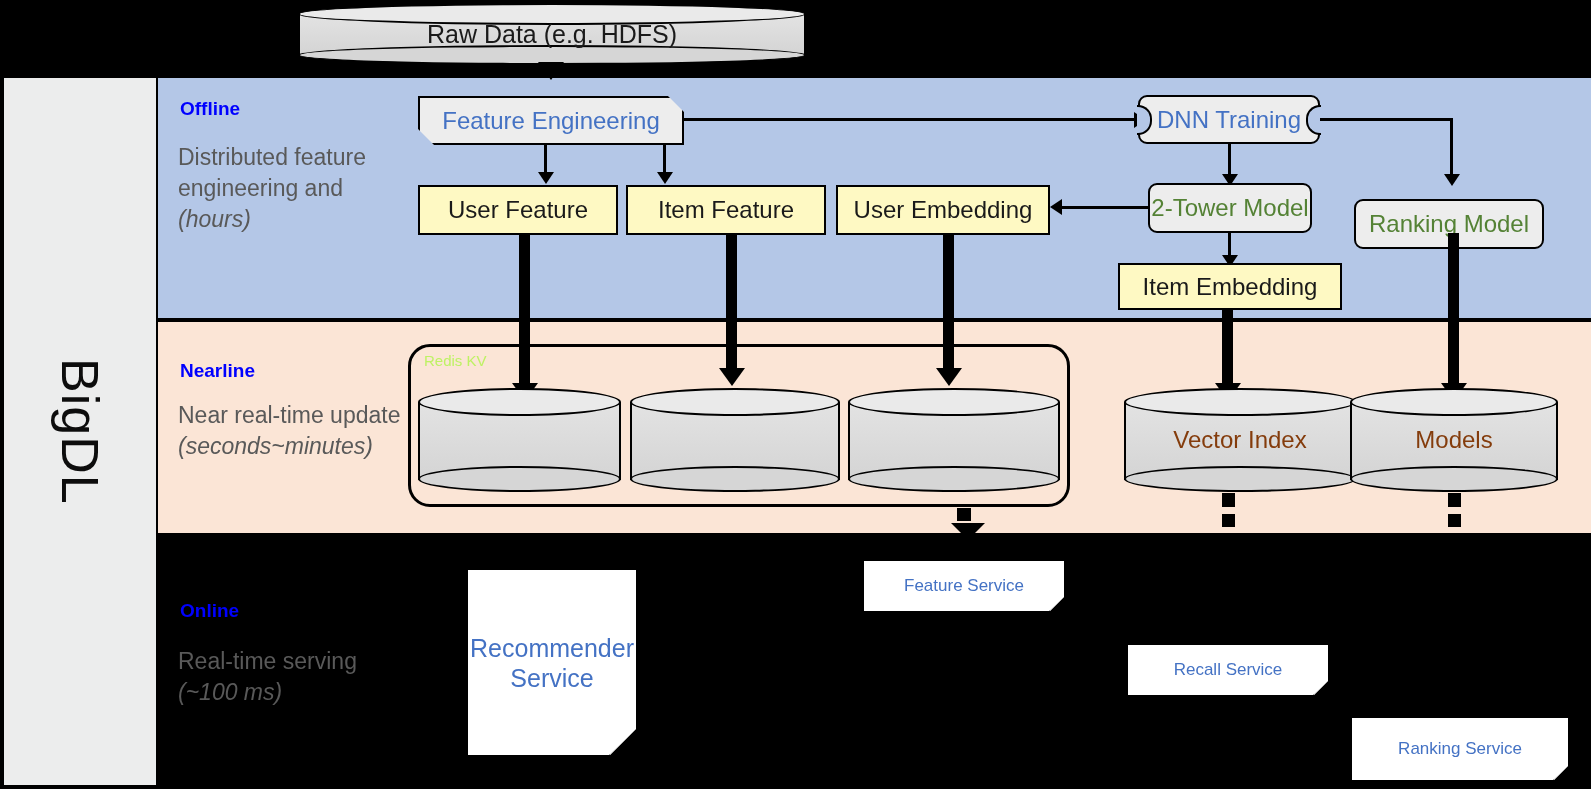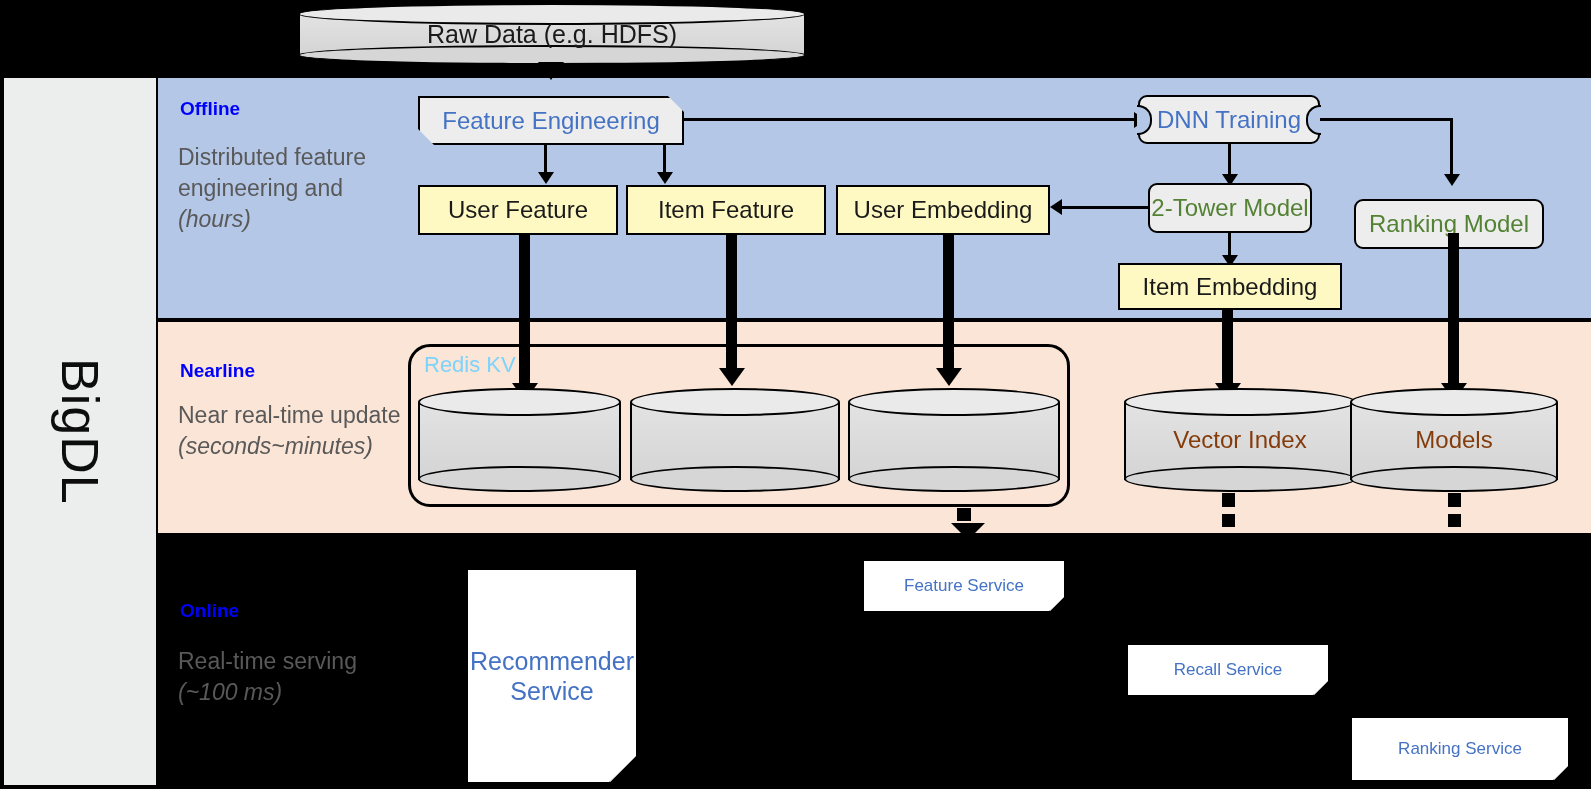--- a/index.html
+++ b/index.html
@@ -54,21 +54,21 @@
   #rawdata{left:298px;top:3px;width:508px;height:62px;}
   #rawdata .top{height:22px;}
   #rawdata .bot{height:20px;}
   #rawdata .body{top:11px;bottom:10px;}
   #rawdata .cap-label{color:#1a1a1a;font-size:25px;}
 
   .kv-cyl .cap-label{color:#843c0c;}
 
   #redis-kv{position:absolute;left:408px;top:344px;width:662px;height:163px;
      border:3px solid #000;border-radius:22px;box-sizing:border-box;}
-  #redis-label{position:absolute;left:424px;top:352px;color:#7dd3fc;font-size:22px;}
+  #redis-label{position:absolute;left:424px;top:352px;color:#bef264;font-size:15px;}
 
   
   .vline{position:absolute;background:#000;}
   .thin-line{position:absolute;background:#000;}
   .ahead-down{position:absolute;width:0;height:0;border-left:8px solid transparent;
       border-right:8px solid transparent;border-top:12px solid #000;}
   .ahead-down-thick{position:absolute;width:0;height:0;border-left:13px solid transparent;
       border-right:13px solid transparent;border-top:18px solid #000;}
   .ahead-left{position:absolute;width:0;height:0;border-top:8px solid transparent;
       border-bottom:8px solid transparent;border-right:12px solid #000;}
@@ -76,21 +76,21 @@
       border-bottom:8px solid transparent;border-left:12px solid #000;}
 
   
   .doc{position:absolute;background:#fff;box-sizing:border-box;
        display:flex;align-items:center;justify-content:center;text-align:center;
        color:#4472c4;font-size:17px;line-height:30px;
        clip-path:polygon(0 0,100% 0,100% calc(100% - 14px),calc(100% - 14px) 100%,0 100%);}
   .doc .fold{position:absolute;right:0;bottom:0;width:14px;height:14px;
        background:linear-gradient(45deg,#c9c9c9 0%,#f2f2f2 100%);
        clip-path:polygon(100% 0,0 100%,100% 100%);border-left:1px solid #404040;}
-  #doc-recommender{left:468px;top:570px;width:168px;height:212px;font-size:25px;
+  #doc-recommender{left:468px;top:570px;width:168px;height:185px;font-size:25px;
        clip-path:polygon(0 0,100% 0,100% calc(100% - 26px),calc(100% - 26px) 100%,0 100%);}
   #doc-recommender .fold{width:26px;height:26px;}
   #doc-feature{left:864px;top:561px;width:200px;height:50px;}
   #doc-recall{left:1128px;top:645px;width:200px;height:50px;}
   #doc-ranking{left:1352px;top:718px;width:216px;height:62px;}
 
   .sq{position:absolute;background:#000;}
 </style>
 </head>
 <body>

